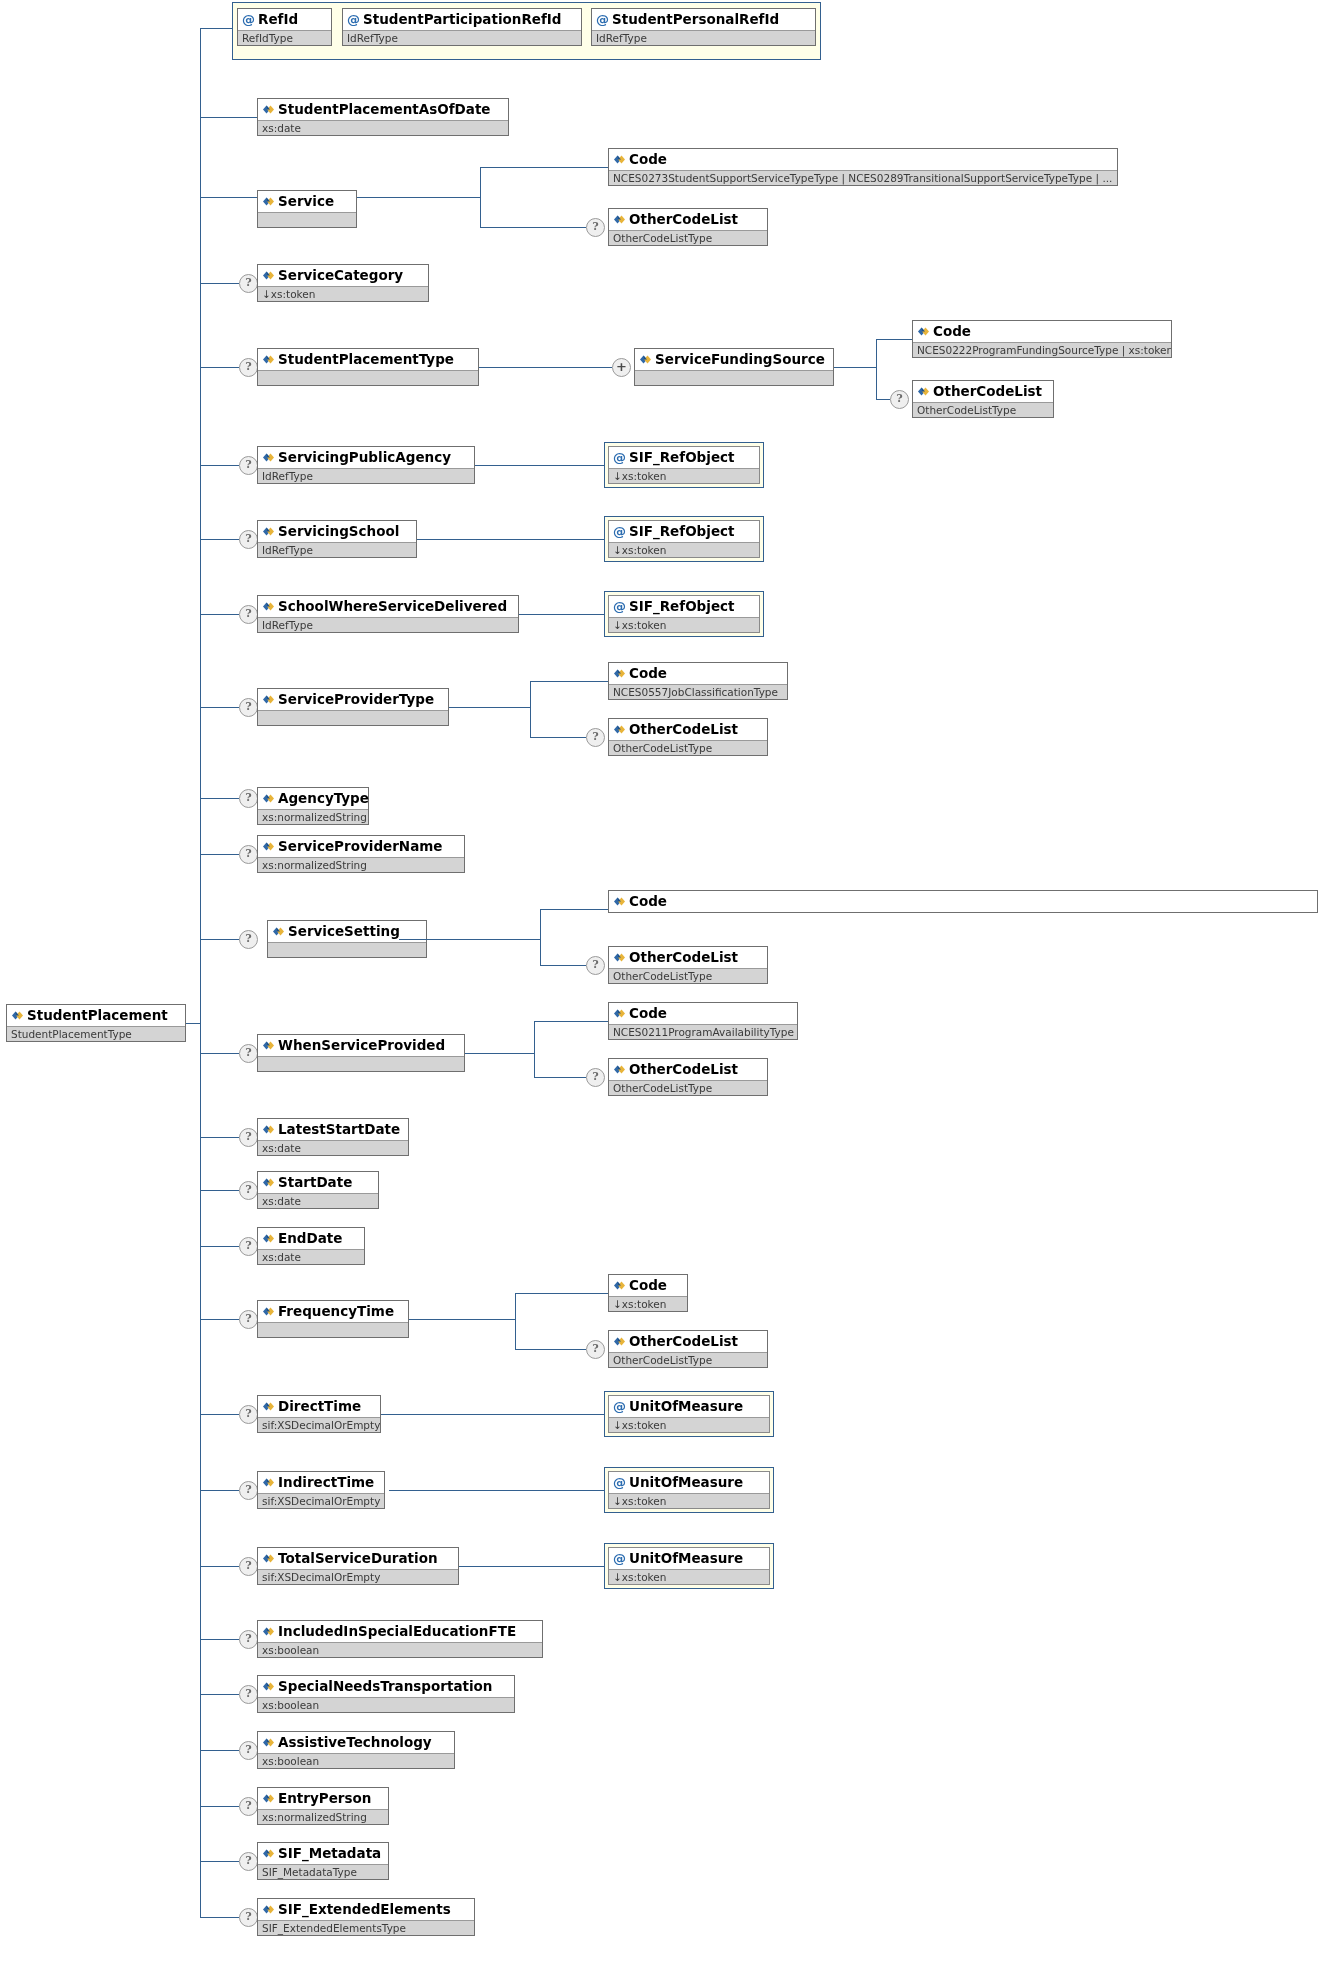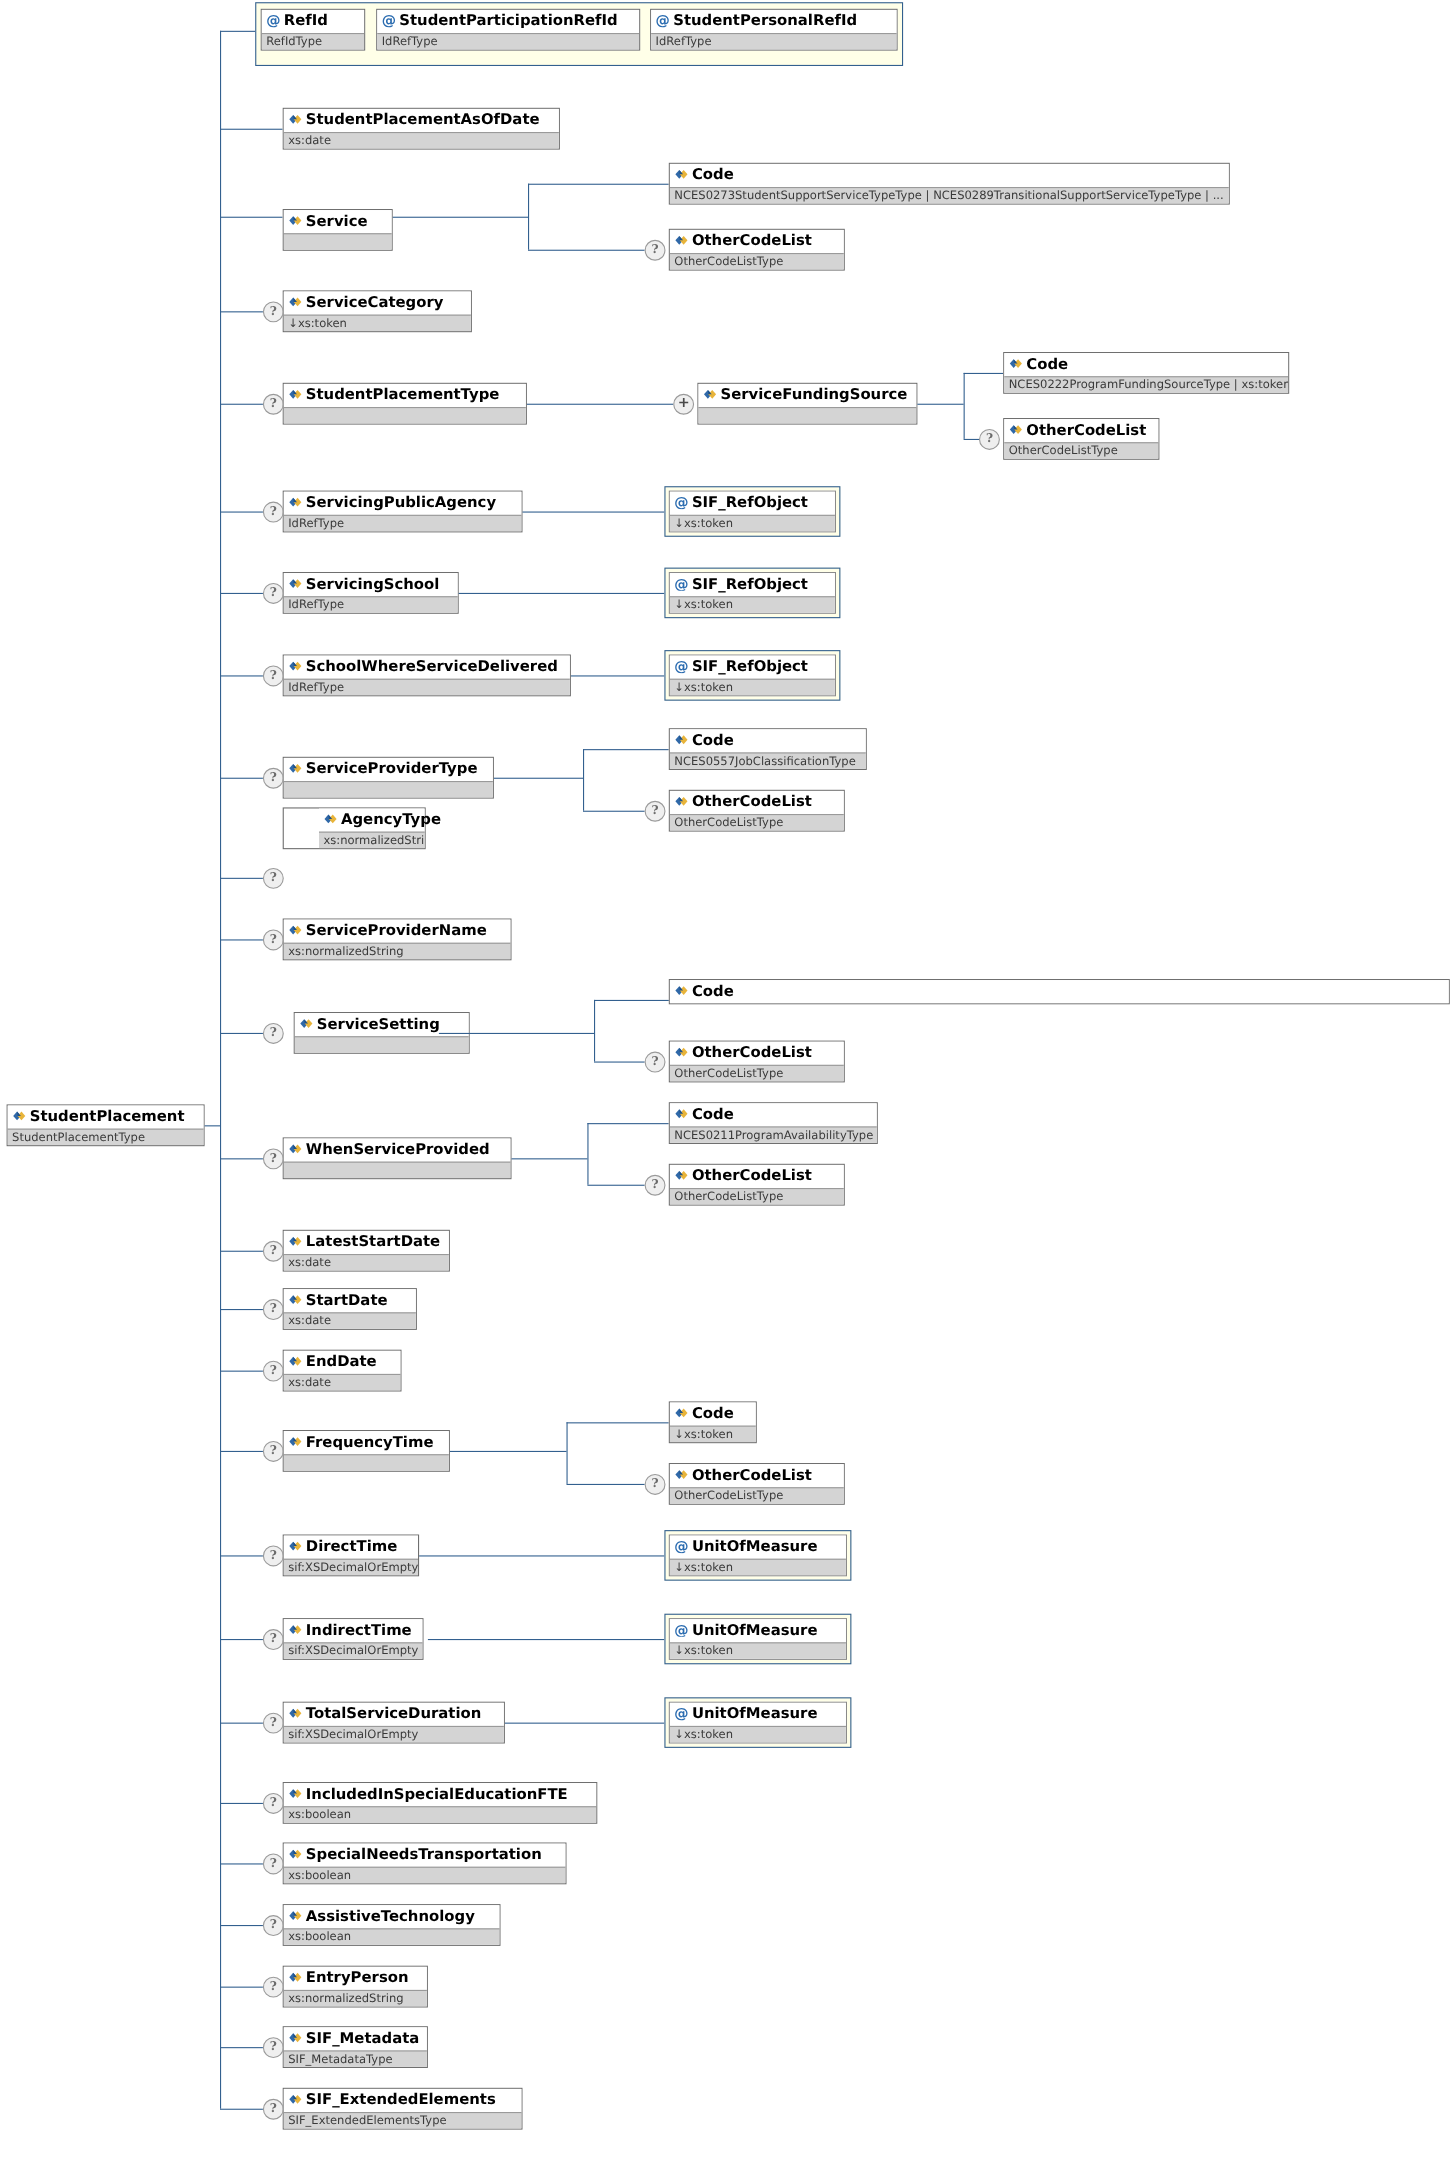--- a/index.html
+++ b/index.html
@@ -204,21 +204,21 @@
     <div class="node" style="left: 257px; top: 688px; width: 192px;">
       <span class="nm"><span class="ic"><svg width="13" height="13" viewBox="0 0 13 13">
             <polygon points="1,6.5 4.5,2.5 8,6.5 4.5,10.5" fill="#2f68a8"></polygon>
             <polygon points="5,6.5 8.5,2.5 12,6.5 8.5,10.5" fill="#e8b43a"></polygon>
             <polygon points="4.5,2.5 8,6.5 5,6.5" fill="#1d4f86"></polygon>
           </svg></span><span>ServiceProviderType</span></span>
       <span class="ty empty">&nbsp;</span>
     </div>
     <div class="opt" style="left: 239px; top: 789px;">?</div>
     <div class="ln lnh" style="left: 200px; top: 798px; width: 39px;"></div>
-    <div class="node" style="left: 257px; top: 734px; width: 130px; padding-left: 32px;">
+    <div class="node" style="left: 257px; top: 787px; width: 112px;">
       <span class="nm"><span class="ic"><svg width="13" height="13" viewBox="0 0 13 13">
             <polygon points="1,6.5 4.5,2.5 8,6.5 4.5,10.5" fill="#2f68a8"></polygon>
             <polygon points="5,6.5 8.5,2.5 12,6.5 8.5,10.5" fill="#e8b43a"></polygon>
             <polygon points="4.5,2.5 8,6.5 5,6.5" fill="#1d4f86"></polygon>
           </svg></span><span>AgencyType</span></span>
       <span class="ty">xs:normalizedString</span>
     </div>
     <div class="opt" style="left: 239px; top: 845px;">?</div>
     <div class="ln lnh" style="left: 200px; top: 854px; width: 39px;"></div>
     <div class="node" style="left: 257px; top: 835px; width: 208px;">

